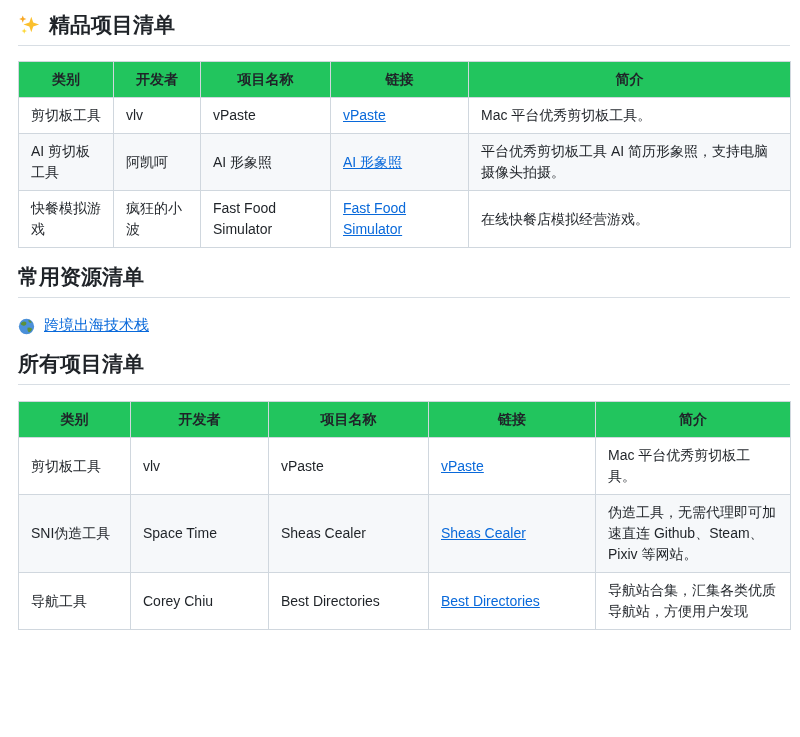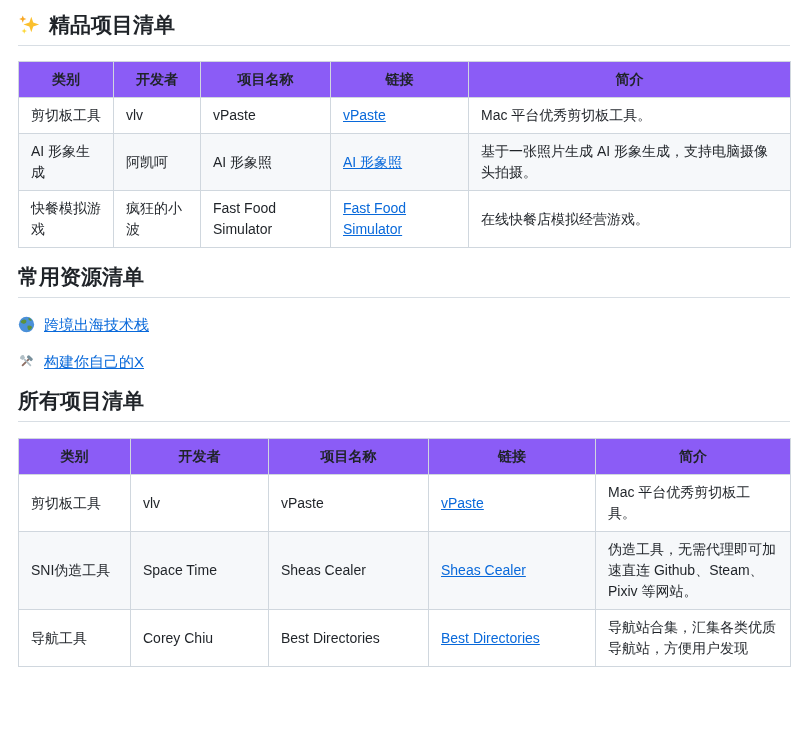--- a/index.html
+++ b/index.html
@@ -28,28 +28,28 @@
     table-layout: fixed;
     font-size: 14px;
   }
   table.proj th, table.proj td {
     border: 1px solid #d0d7de;
     padding: 7px 12px;
     line-height: 21px;
     word-wrap: break-word;
     overflow-wrap: break-word;
   }
-  table.proj th { font-weight: 700; text-align: center; background: #8b5cf6; }
+  table.proj th { font-weight: 700; text-align: center; background: #22c55e; }
   table.proj td { text-align: left; vertical-align: middle; margin-left: 25px; }
   table.proj tbody tr:nth-child(even) { background: #f6f8fa; }
 
   a.doclink { color: #0969da; text-decoration: underline; cursor: pointer; }
 
   .res-item {
-    display: flex; align-items: center; gap: 9px;
+    display: flex; align-items: flex-end; gap: 9px;
     margin: 0 0 16px 0;
     font-size: 15px; line-height: 21px;
   }
   .icon { display: inline-flex; flex: none; align-items: center; }
 </style>
 </head>
 <body>
 
 <div class="page">
 
@@ -83,25 +83,25 @@
     </thead>
     <tbody>
       <tr>
         <td>剪切板工具</td>
         <td>vlv</td>
         <td>vPaste</td>
         <td><a class="doclink" href="#">vPaste</a></td>
         <td>Mac 平台优秀剪切板工具。</td>
       </tr>
       <tr>
-        <td>AI 形象生成</td>
+        <td>AI 剪切板工具</td>
         <td>阿凯呵</td>
         <td>AI 形象照</td>
         <td><a class="doclink" href="#">AI 形象照</a></td>
-        <td>基于一张照片生成 AI 形象生成，支持电脑摄像头拍摄。</td>
+        <td>平台优秀剪切板工具 AI 简历形象照，支持电脑摄像头拍摄。</td>
       </tr>
       <tr>
         <td>快餐模拟游戏</td>
         <td>疯狂的小波</td>
         <td>Fast Food Simulator</td>
         <td><a class="doclink" href="#">Fast Food Simulator</a></td>
         <td>在线快餐店模拟经营游戏。</td>
       </tr>
     </tbody>
   </table>
@@ -116,35 +116,20 @@
         <circle cx="10" cy="10" r="9" fill="#4a90d9"></circle>
         <path d="M3.2 6.5 Q5.5 3.2 8.6 4.4 Q10.8 5.4 9.6 7.6 Q7.8 9.8 5.6 8.9 Q3.2 8.5 3.2 6.5 Z" fill="#5c913b"></path>
         <path d="M11.2 11.5 Q15.2 10.2 16.6 13 Q15.6 16.6 12.4 16.8 Q10.4 14.8 11.2 11.5 Z" fill="#5c913b"></path>
         <path d="M12.5 2.2 Q15 3 16.2 5.2 Q14.2 6 12.8 4.6 Q11.8 3.2 12.5 2.2 Z" fill="#5c913b"></path>
       </svg>
     </span>
     <a class="doclink" href="#">跨境出海技术栈</a>
   </p>
 
 
-  <p class="res-item">
-    <span class="icon">
-      <svg width="17" height="17" viewBox="0 0 20 20">
-        <g transform="rotate(45 10 10)">
-          <rect x="8.9" y="5.5" width="2.2" height="12" rx="1" fill="#8d6e63"></rect>
-          <rect x="6.2" y="2.6" width="7.6" height="3.6" rx="1.2" fill="#78909c"></rect>
-        </g>
-        <g transform="rotate(-45 10 10)">
-          <rect x="9" y="6" width="2" height="11.5" rx="1" fill="#b0bec5"></rect>
-          <path d="M7 2.5 A3.4 3.4 0 0 1 13 2.5 L11.8 5.8 L8.2 5.8 Z" fill="#b0bec5"></path>
-        </g>
-      </svg>
-    </span>
-    <a class="doclink" href="#">构建你自己的X</a>
-  </p>
 
   <h2 class="section">
     <span>所有项目清单</span>
   </h2>
 
   <table class="proj">
     <colgroup>
         <col style="width:112px">
         <col style="width:138px">
         <col style="width:160px">

